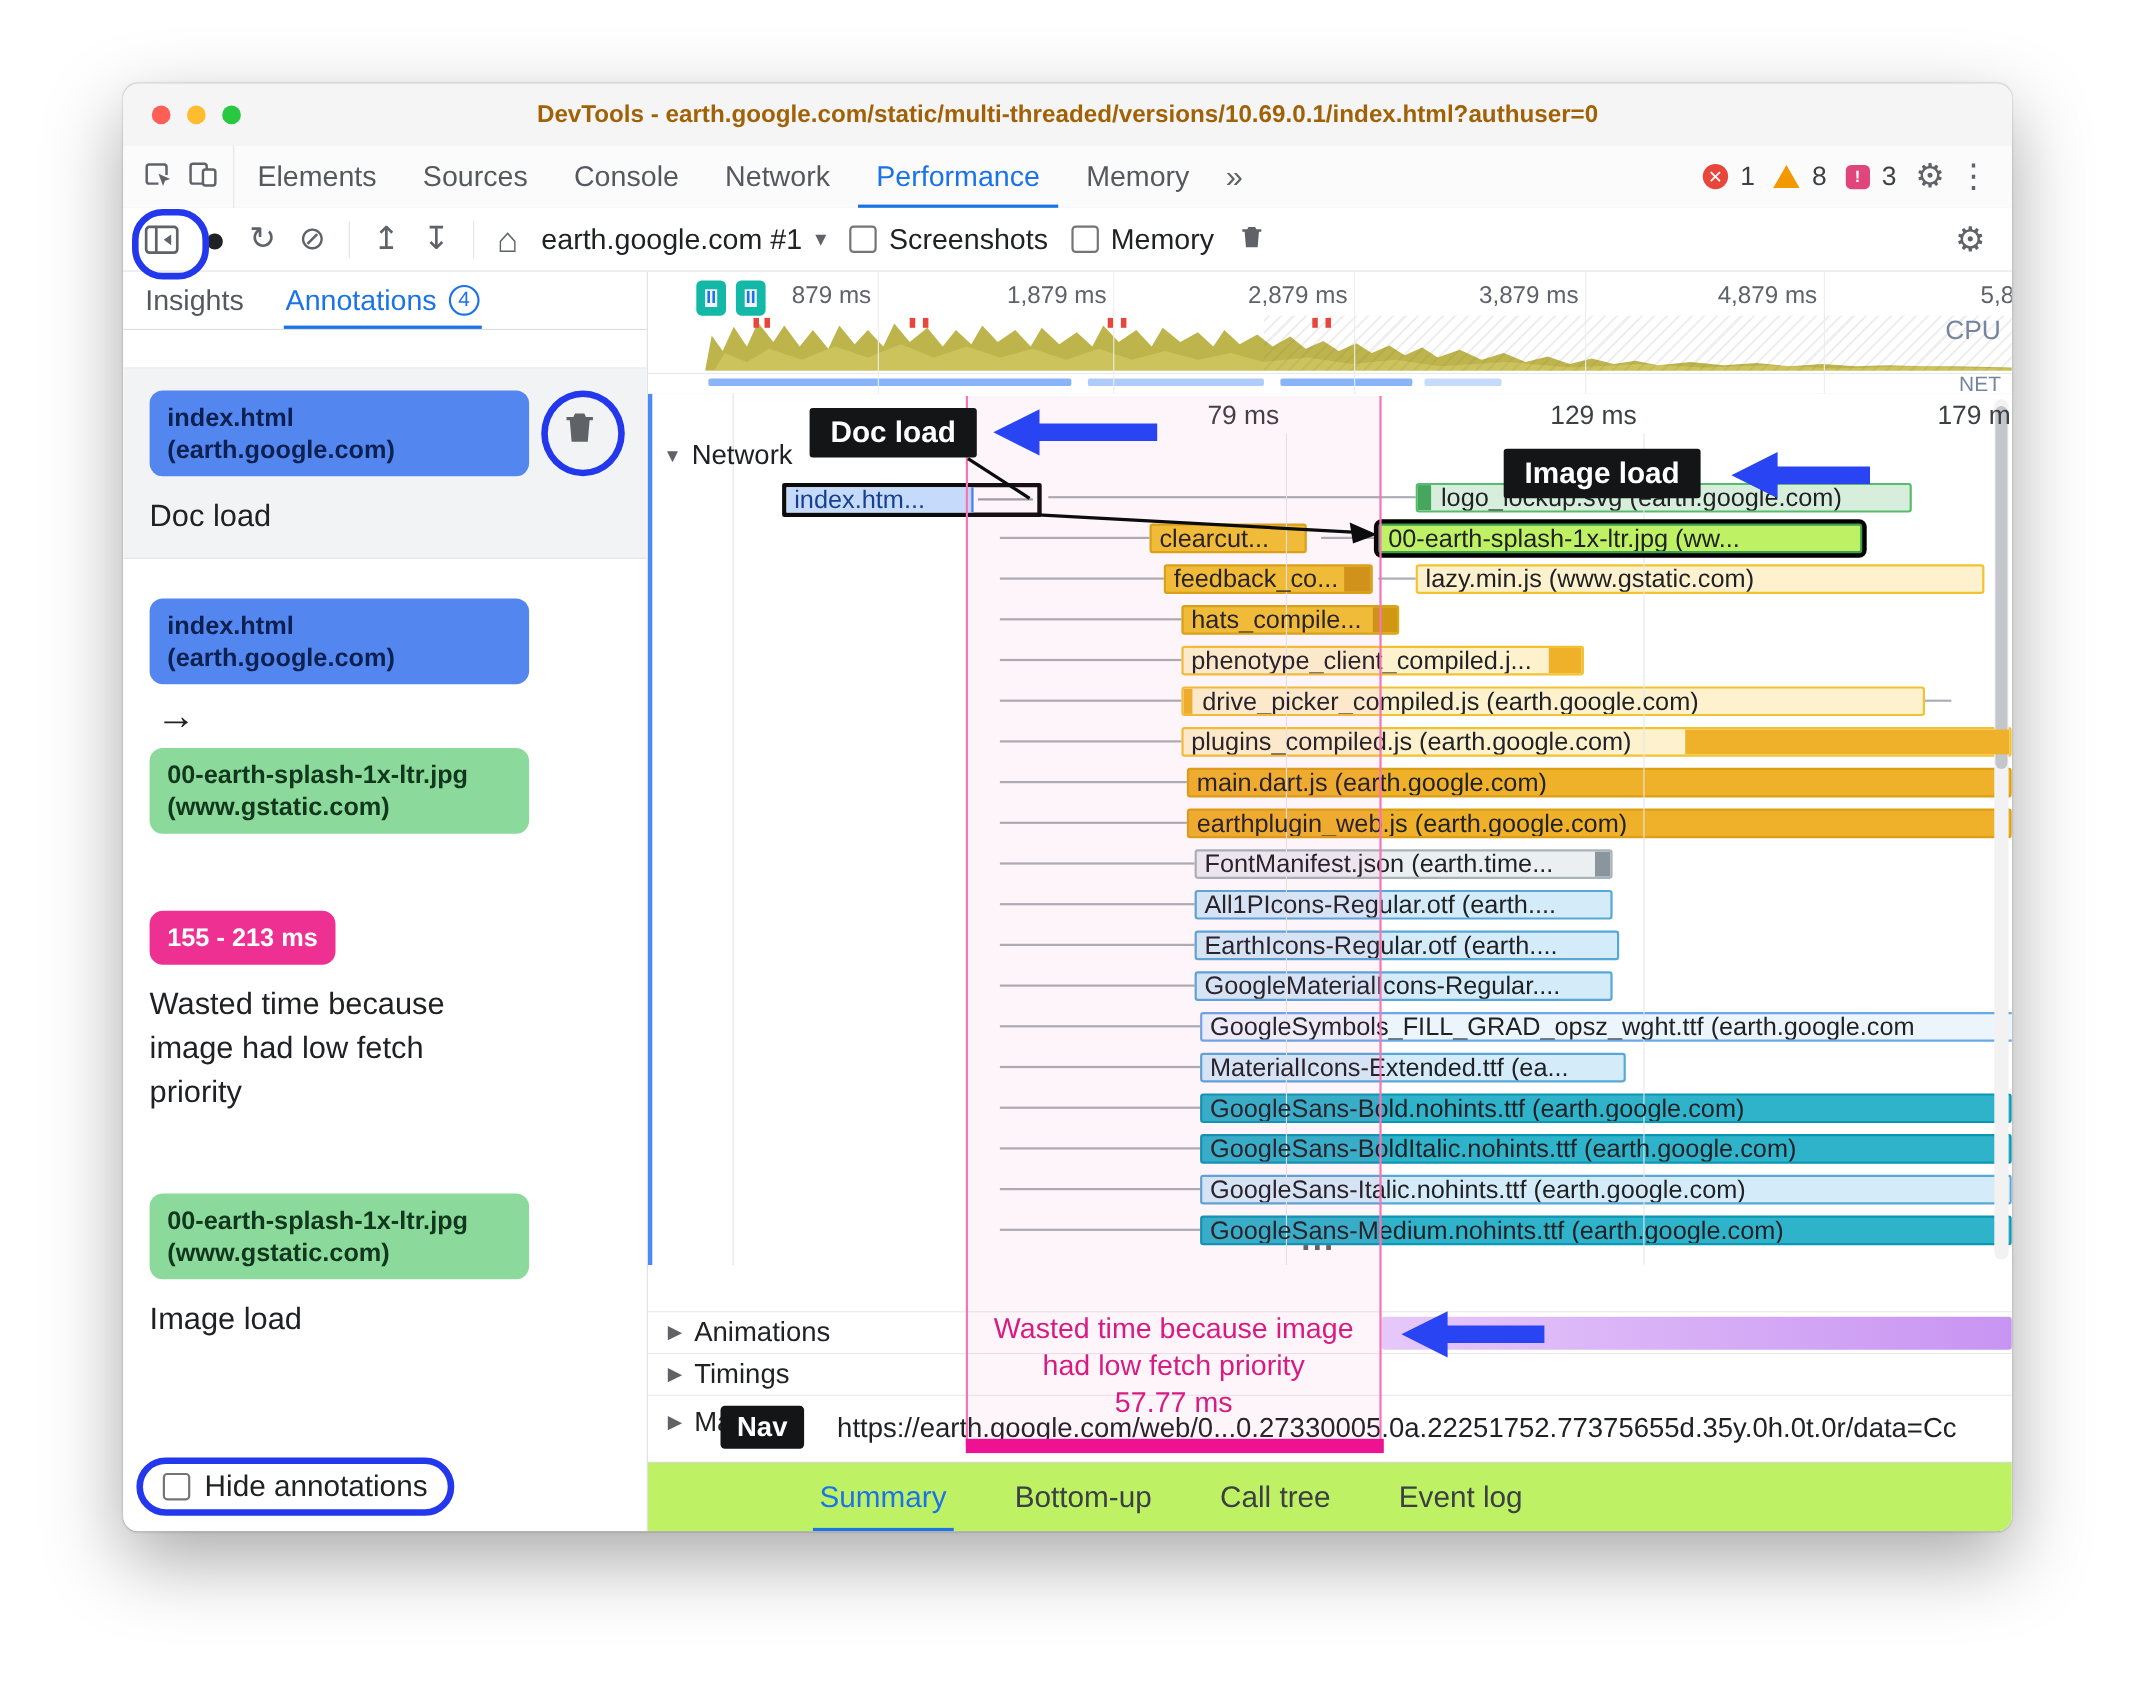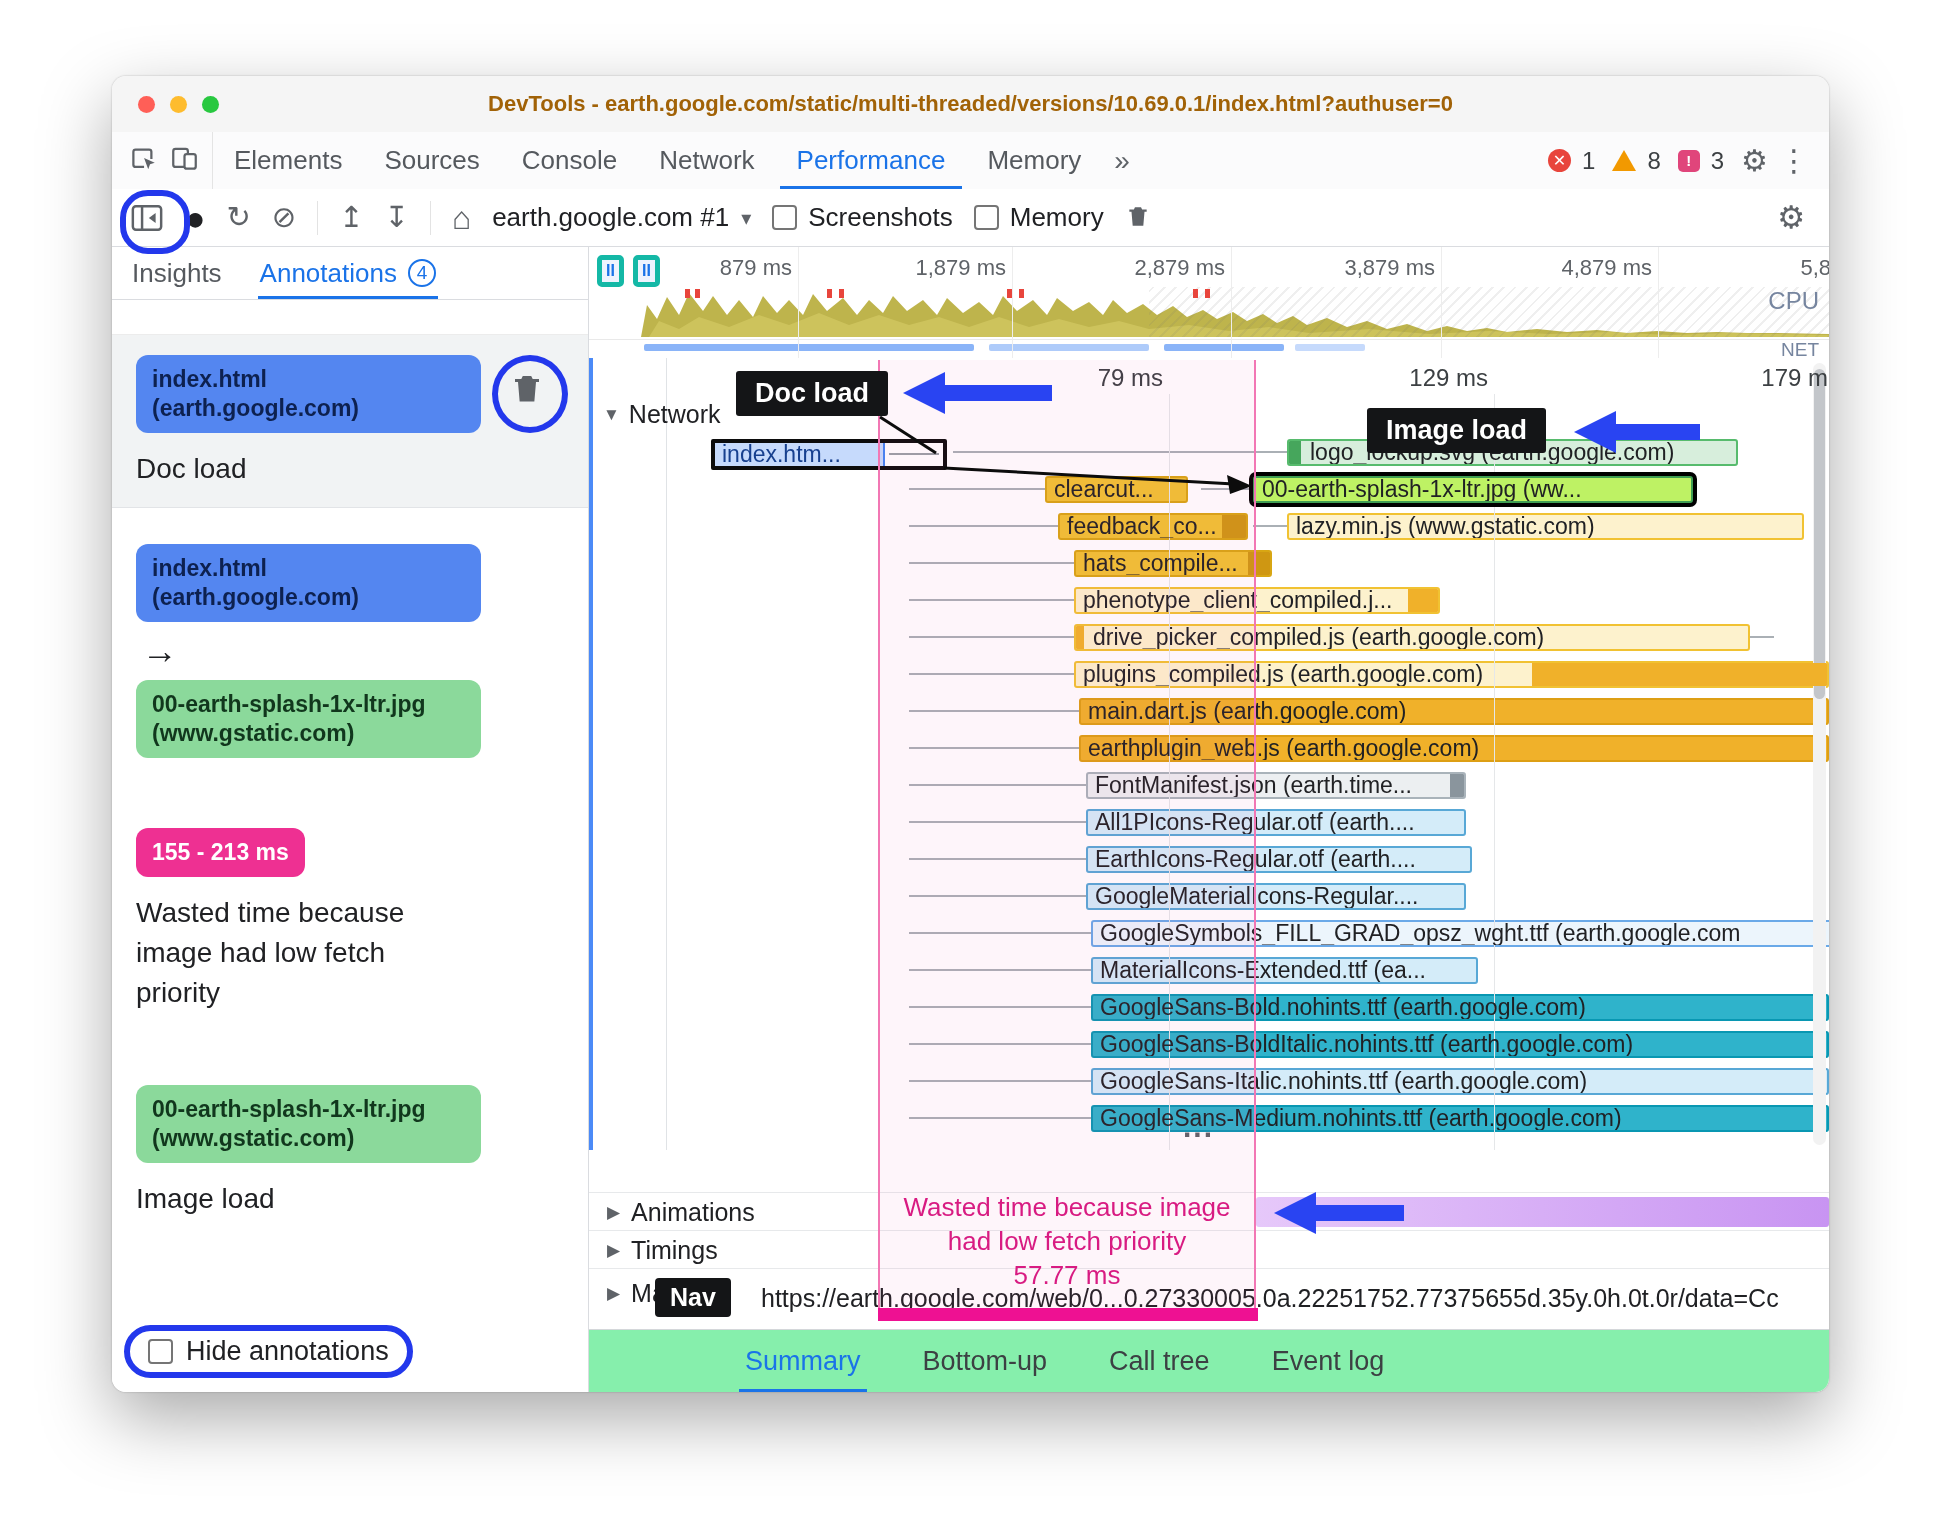--- a/index.html
+++ b/index.html
@@ -71,21 +71,21 @@
   .minimap{position:absolute;top:0;left:0;right:0;height:111px;background:#fff;border-bottom:1px solid #dadce0;overflow:hidden;}
   .mm-label{position:absolute;top:8px;width:104px;text-align:right;font-size:22px;color:#5f6368;}
   .mm-tick{position:absolute;top:0;bottom:0;width:1px;background:#ededed;}
   .mm-chart{position:absolute;left:0;top:40px;width:1240px;height:50px;}
   .mm-hatch{position:absolute;left:560px;right:0;top:40px;height:50px;background:repeating-linear-gradient(-45deg,rgba(110,110,110,.11) 0 2px,transparent 2px 8px);}
   .mm-cpu{position:absolute;right:10px;top:40px;font-size:24px;color:#76859f;}
   .mm-net{position:absolute;right:10px;top:92px;font-size:19px;color:#76859f;}
   .mm-netstrip{position:absolute;left:0;right:0;top:92px;height:19px;border-top:1px solid #e9e9e9;}
   .nseg{position:absolute;top:4px;height:7px;border-radius:2px;}
   .rtick{position:absolute;width:5px;height:9px;background:#e8453c;top:42px;}
-  .pausebtn{position:absolute;top:8px;width:27px;height:32px;border:5px solid #14b8a6;border-radius:5px;background:#eef3fe;color:#1a73e8;font-weight:bold;font-size:16px;display:flex;align-items:center;justify-content:center;box-sizing:border-box;}
+  .pausebtn{position:absolute;top:8px;width:27px;height:32px;border:8px solid #14b8a6;border-radius:5px;background:#eef3fe;color:#1a73e8;font-weight:bold;font-size:16px;display:flex;align-items:center;justify-content:center;box-sizing:border-box;margin-left:36px;}
 
   
   .wf{position:absolute;top:111px;left:0;right:0;height:792px;background:#fff;overflow:hidden;}
   .blue-rail{position:absolute;left:0;top:0;bottom:0;width:4px;background:#4b8af7;}
   .gray-rail{position:absolute;left:77px;top:0;bottom:0;width:1px;background:#e0e3e6;}
   .vline{position:absolute;top:36px;bottom:0;width:1px;background:#e5e7e9;}
   .detail-label{position:absolute;top:6px;width:104px;text-align:right;font-size:24px;color:#3c4043;}
   .net-head{position:absolute;left:14px;top:42px;font-size:25px;color:#202124;display:flex;gap:9px;align-items:center;}
   .tri{font-size:17px;color:#5f6368;}
   .whisker{position:absolute;height:2px;background:#aab0b5;}
@@ -123,21 +123,21 @@
   .t-timings{top:983px;height:38px;}
   .t-nav{top:1021px;height:61px;}
   .track-label{position:absolute;left:18px;top:50%;transform:translateY(-50%);font-size:25px;color:#202124;display:flex;align-items:center;gap:11px;white-space:nowrap;}
   .frames-bar1{position:absolute;left:234px;width:872px;top:5px;height:30px;background:#e9eee4;border:1px solid #c3cdb8;border-radius:3px;display:flex;align-items:center;justify-content:center;font-size:23px;color:#202124;box-sizing:border-box;}
   .frames-bar2{position:absolute;left:1106px;width:134px;top:5px;height:30px;background:#d6f0d0;border:1px solid #a8d8a0;display:flex;align-items:center;justify-content:center;font-size:23px;color:#202124;box-sizing:border-box;}
   .anim-bar{position:absolute;left:667px;width:573px;top:4px;height:30px;border-radius:3px;background:linear-gradient(90deg,#e6c8fa,#c894f2);}
   .nav-chip{position:absolute;left:66px;top:9px;background:#141517;color:#fff;font-weight:bold;font-size:25px;padding:5px 15px;border-radius:4px;z-index:3;}
   .nav-url{position:absolute;left:172px;top:15px;right:4px;font-size:25px;color:#202124;white-space:nowrap;overflow:hidden;}
 
   
-  .bottom-tabs{position:absolute;left:0;right:0;top:1082px;height:63px;background:#86efac;border-top:1px solid #d4d7da;display:flex;align-items:stretch;padding-left:150px;gap:50px;box-sizing:border-box;text-align:center;}
+  .bottom-tabs{position:absolute;left:0;right:0;top:1082px;height:63px;background:#bef264;border-top:1px solid #d4d7da;display:flex;align-items:stretch;padding-left:150px;gap:50px;box-sizing:border-box;text-align:center;}
   .btab{font-size:27px;color:#3c4043;display:flex;align-items:center;position:relative;padding:0 6px;}
   .btab.active{color:#1a73e8;}
   .btab.active::after{content:"";position:absolute;left:0;right:0;bottom:0;height:3px;background:#1a73e8;}
 
   
   .band{position:absolute;left:766px;top:284px;width:378px;height:954px;background:rgba(236,64,158,0.055);border-left:2px solid #f277b4;border-right:2px solid #f277b4;z-index:30;pointer-events:none;box-sizing:border-box;}
   .magenta{position:absolute;left:766px;top:1232px;width:380px;height:13px;background:#ee1192;z-index:31;}
   .wasted{position:absolute;left:766px;top:1114px;width:378px;text-align:center;z-index:32;color:#d81b82;font-size:26px;line-height:34px;pointer-events:none;}
   .tooltip{position:absolute;background:#141517;color:#fff;font-weight:bold;font-size:27px;padding:7px 19px;border-radius:3px;z-index:52;white-space:nowrap;}
   .tt-doc{left:624px;top:295px;}

